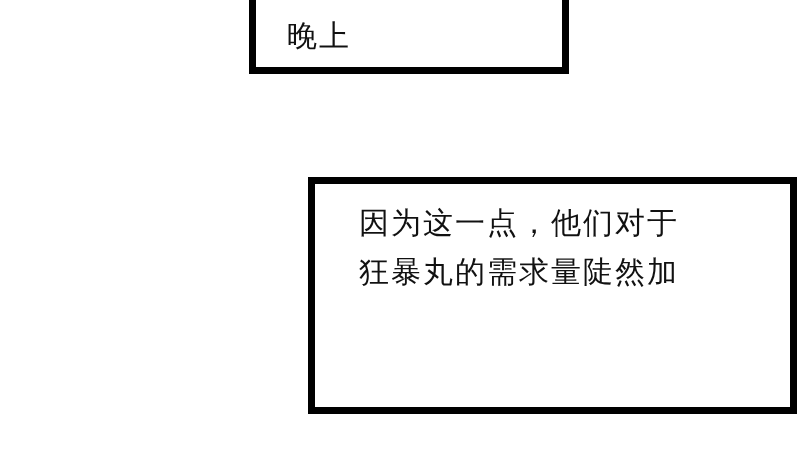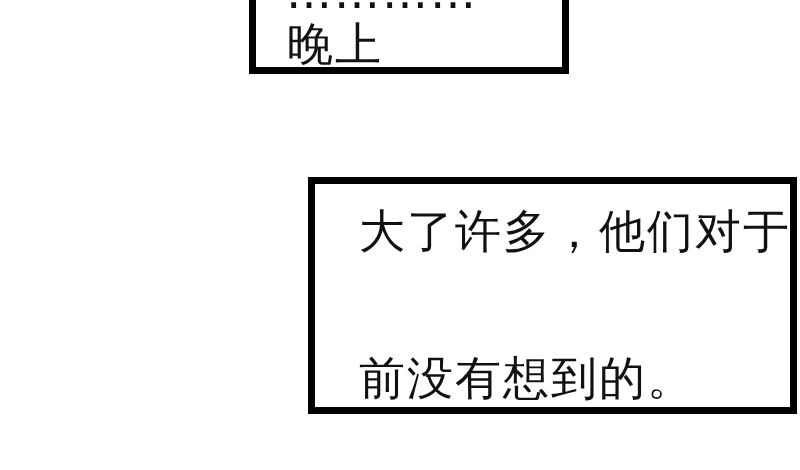--- a/index.html
+++ b/index.html
@@ -6,32 +6,32 @@
   body {
     width: 800px; height: 470px; background: #ffffff; position: relative; overflow: hidden;
     font-family: "DejaVu Sans", sans-serif;
   }
   .caption-box {
     position: absolute; background: #ffffff; border: 7px solid #000000; box-sizing: border-box;
     color: #111111;
   }
   #box1 { left: 249px; top: -40px; width: 320px; height: 114px; }
   #box2 { left: 308px; top: 177px; width: 489px; height: 237px; }
-  .line { position: absolute; white-space: nowrap; font-size: 46px; line-height: 1; letter-spacing: 2px; }
+  .line { position: absolute; white-space: nowrap; font-size: 30px; line-height: 1; letter-spacing: 2px; }
   #box1 .l0 { left: 30px; top: 2px; clip-path: inset(26px 0 0 0); }
   #box1 .l1 { left: 31px; top: 54px; }
   #box2 .l0 { left: 44px; top: 24px; }
   #box2 .l1 { left: 44px; top: 73px; }
   #box2 .l2 { left: 44px; top: 122px; }
   #box2 .l3 { left: 44px; top: 171px; }
 </style>
 </head>
 <body>
 
 <div class="caption-box" id="box1">
   <div class="line l0">…………</div>
   <div class="line l1">晚上</div>
 </div>
 
 <div class="caption-box" id="box2">
-  <div class="line l0">大了许多，他们对于</div>
-  <div class="line l3">前没有想到的。</div>
+  <div class="line l0">因为这一点，他们对于</div>
+  <div class="line l1">狂暴丸的需求量陡然加</div>
 </div>
 
 </body></html>

